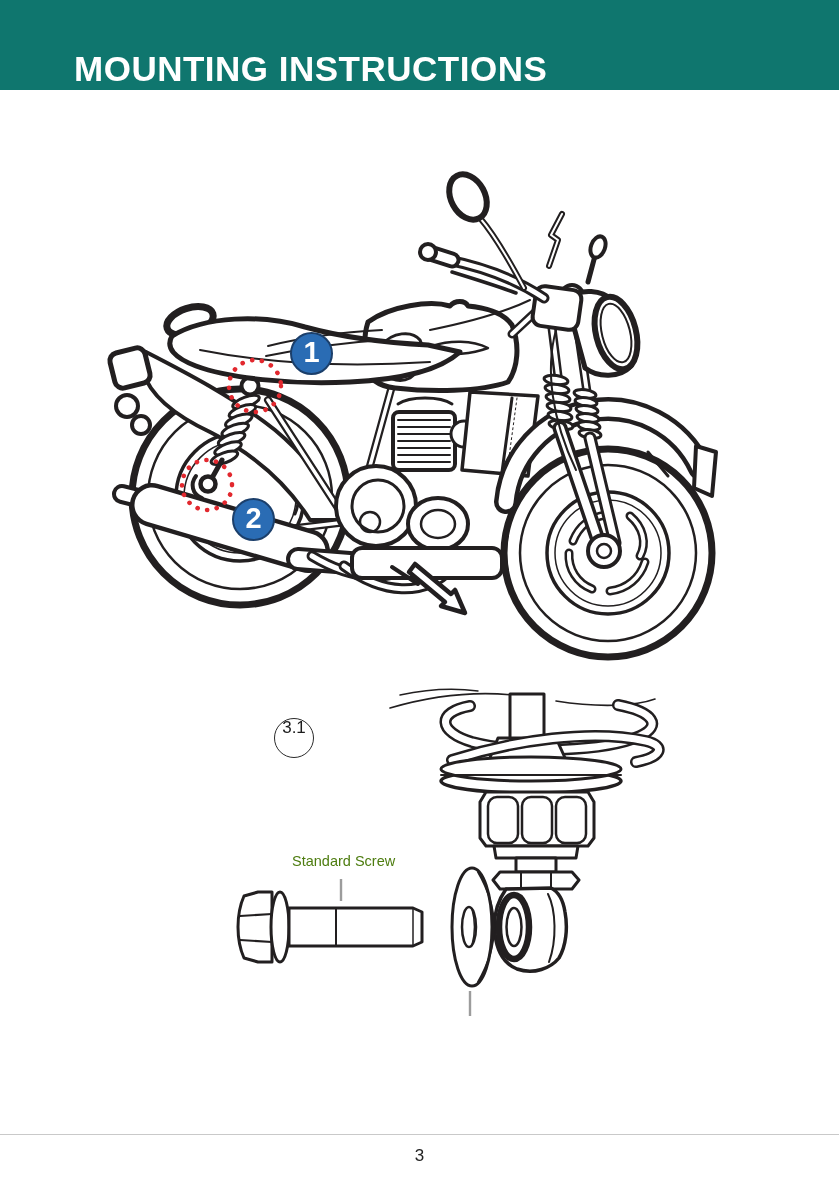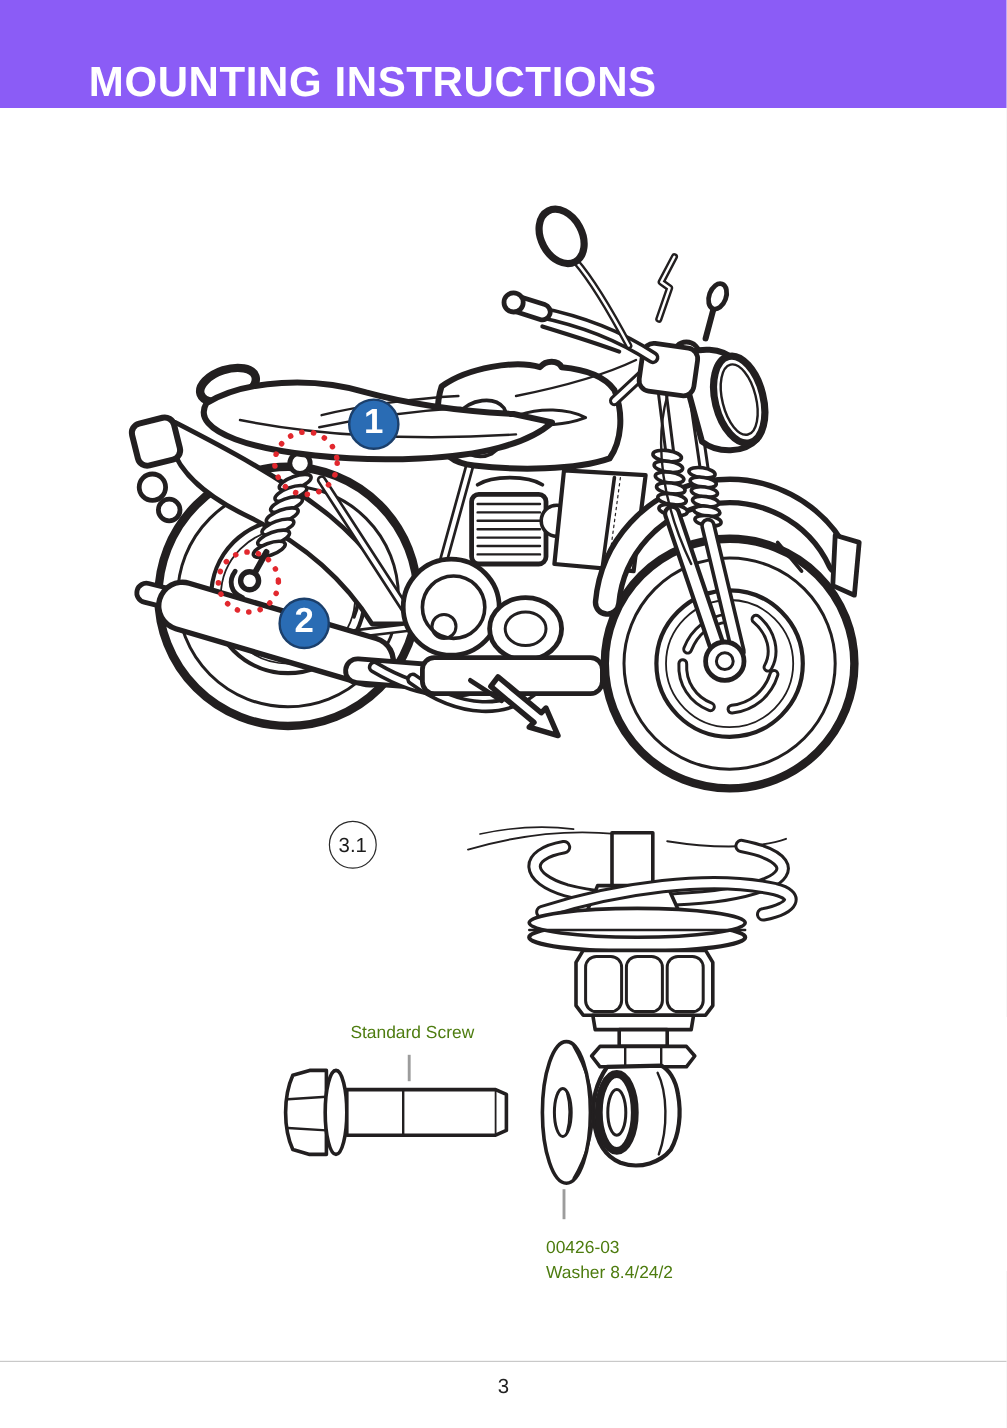--- a/index.html
+++ b/index.html
@@ -6,21 +6,21 @@
   .page{
     position:relative;
     width:839px;height:1190px;
     margin:0 auto;
     background:#ffffff;
     font-family:"Liberation Sans", sans-serif;
     overflow:hidden;
   }
   .header-bar{
     position:absolute;left:0;top:0;width:839px;height:90px;
-    background:#8b5cf6;overflow:hidden;
+    background:#0f766e;overflow:hidden;
   }
   .header-title{
     position:absolute;left:74px;top:51px;
     font-size:35px;font-weight:bold;letter-spacing:.5px;
     color:#ffffff;white-space:nowrap;line-height:1;
   }
   .artwork{position:absolute;left:0;top:0;width:839px;height:1190px;}
   
   .blk{fill:none;stroke:#221f20;stroke-linecap:round;stroke-linejoin:round;}
   .wf{fill:#ffffff;stroke:#221f20;stroke-linecap:round;stroke-linejoin:round;}
@@ -29,23 +29,23 @@
   .callout-badge{
     position:absolute;width:43px;height:43px;border-radius:50%;
     background:#2a6cb4;border:2px solid #1b3f6b;box-sizing:border-box;
     display:flex;align-items:center;justify-content:center;
     color:#ffffff;font-size:29px;font-weight:600;line-height:1;
     padding-bottom:2px;
   }
   .badge-1{left:290px;top:332px;}
   .badge-2{left:232px;top:498px;}
   .detail-ref-circle{
-    position:absolute;left:274px;top:684px;width:40px;height:40px;
+    position:absolute;left:274px;top:718px;width:40px;height:40px;
     border:1.6px solid #2a2a2a;border-radius:50%;box-sizing:border-box;
-    display:flex;align-items:center;justify-content:center;
+    display:flex;align-items:flex-start;justify-content:center;
     font-size:17px;color:#1c1c1c;background:#fff;line-height:1;
   }
   .part-label{
     position:absolute;color:#4d7c0f;font-size:14.5px;line-height:21px;
     white-space:nowrap;
   }
   .label-screw{left:292px;top:851px;}
   .label-washer{left:455px;top:1030px;}
   .footer-divider{
     position:absolute;left:0;top:1134px;width:839px;height:0;
@@ -308,21 +308,17 @@
   </div>
   <div class="callout-badge badge-2">
     <span>2</span>
   </div>
 
   <div class="detail-ref-circle">
     <span>3.1</span>
   </div>
 
   <div class="part-label label-screw">Standard Screw</div>
-  <div class="part-label label-washer">
-    <div>00426-03</div>
-    <div>Washer 8.4/24/2</div>
-  </div>
 
   <div class="footer-divider"></div>
   <div class="page-number">3</div>
 
 </div>
 
 </body></html>

